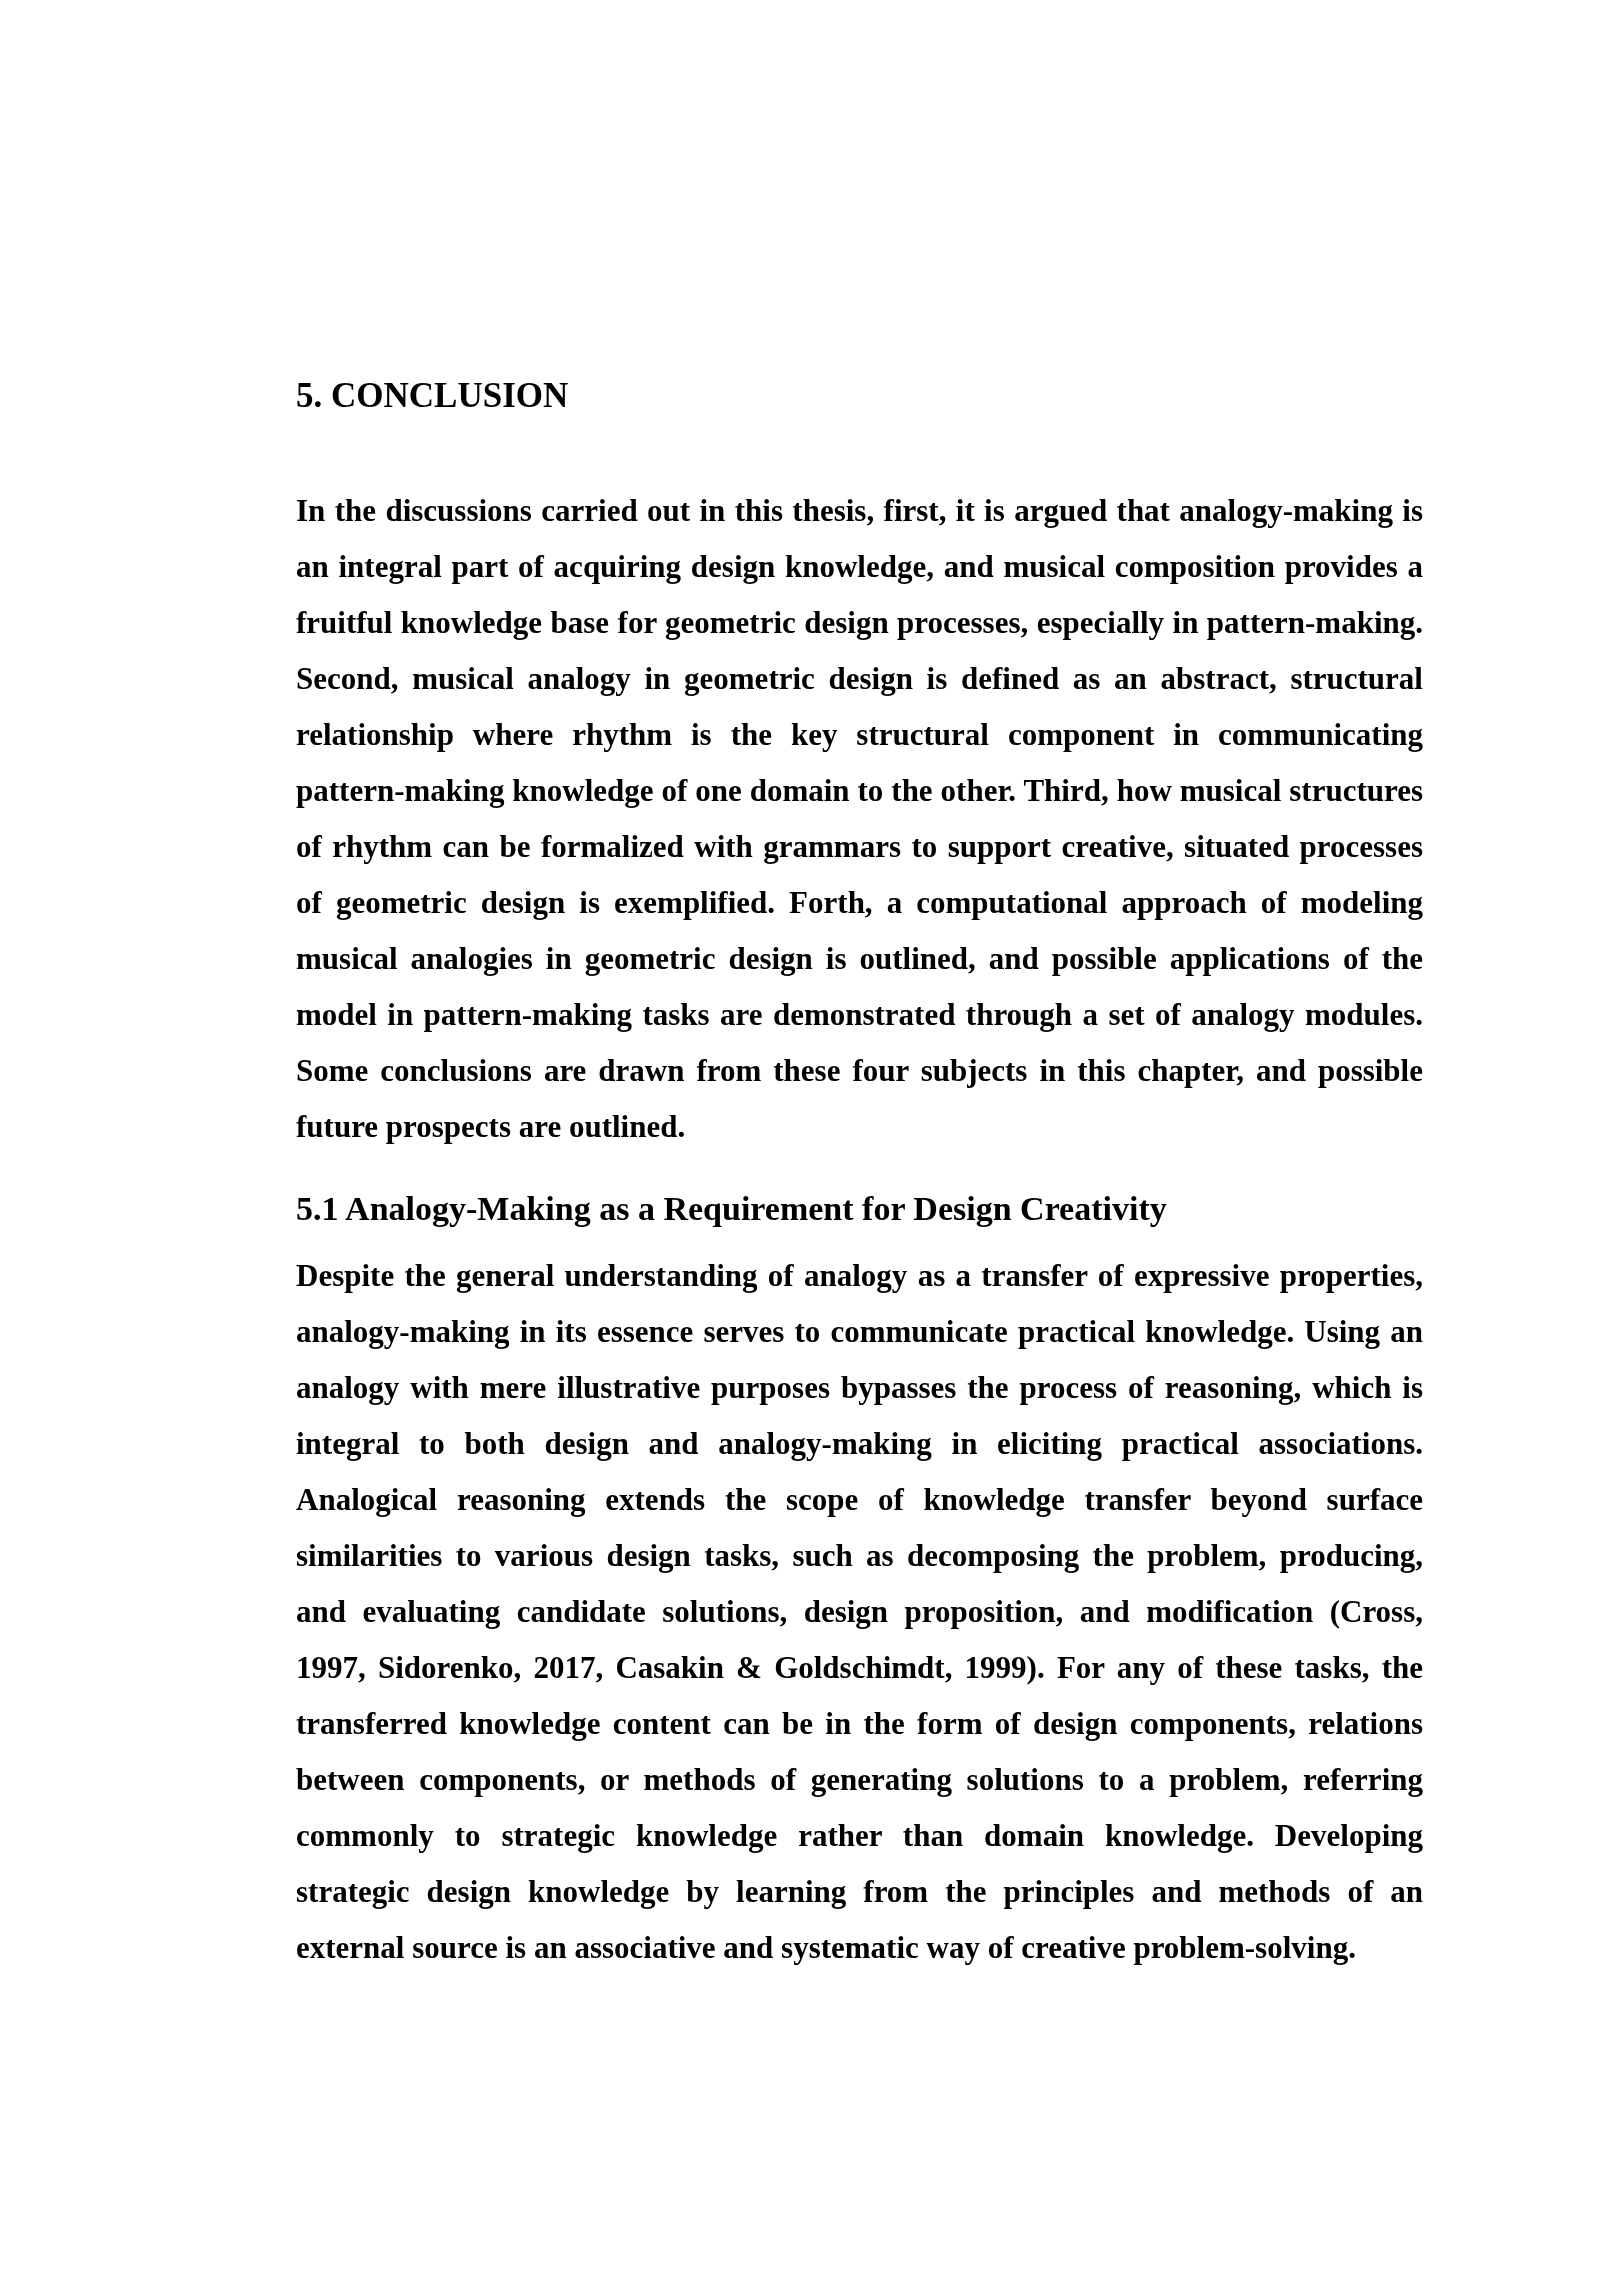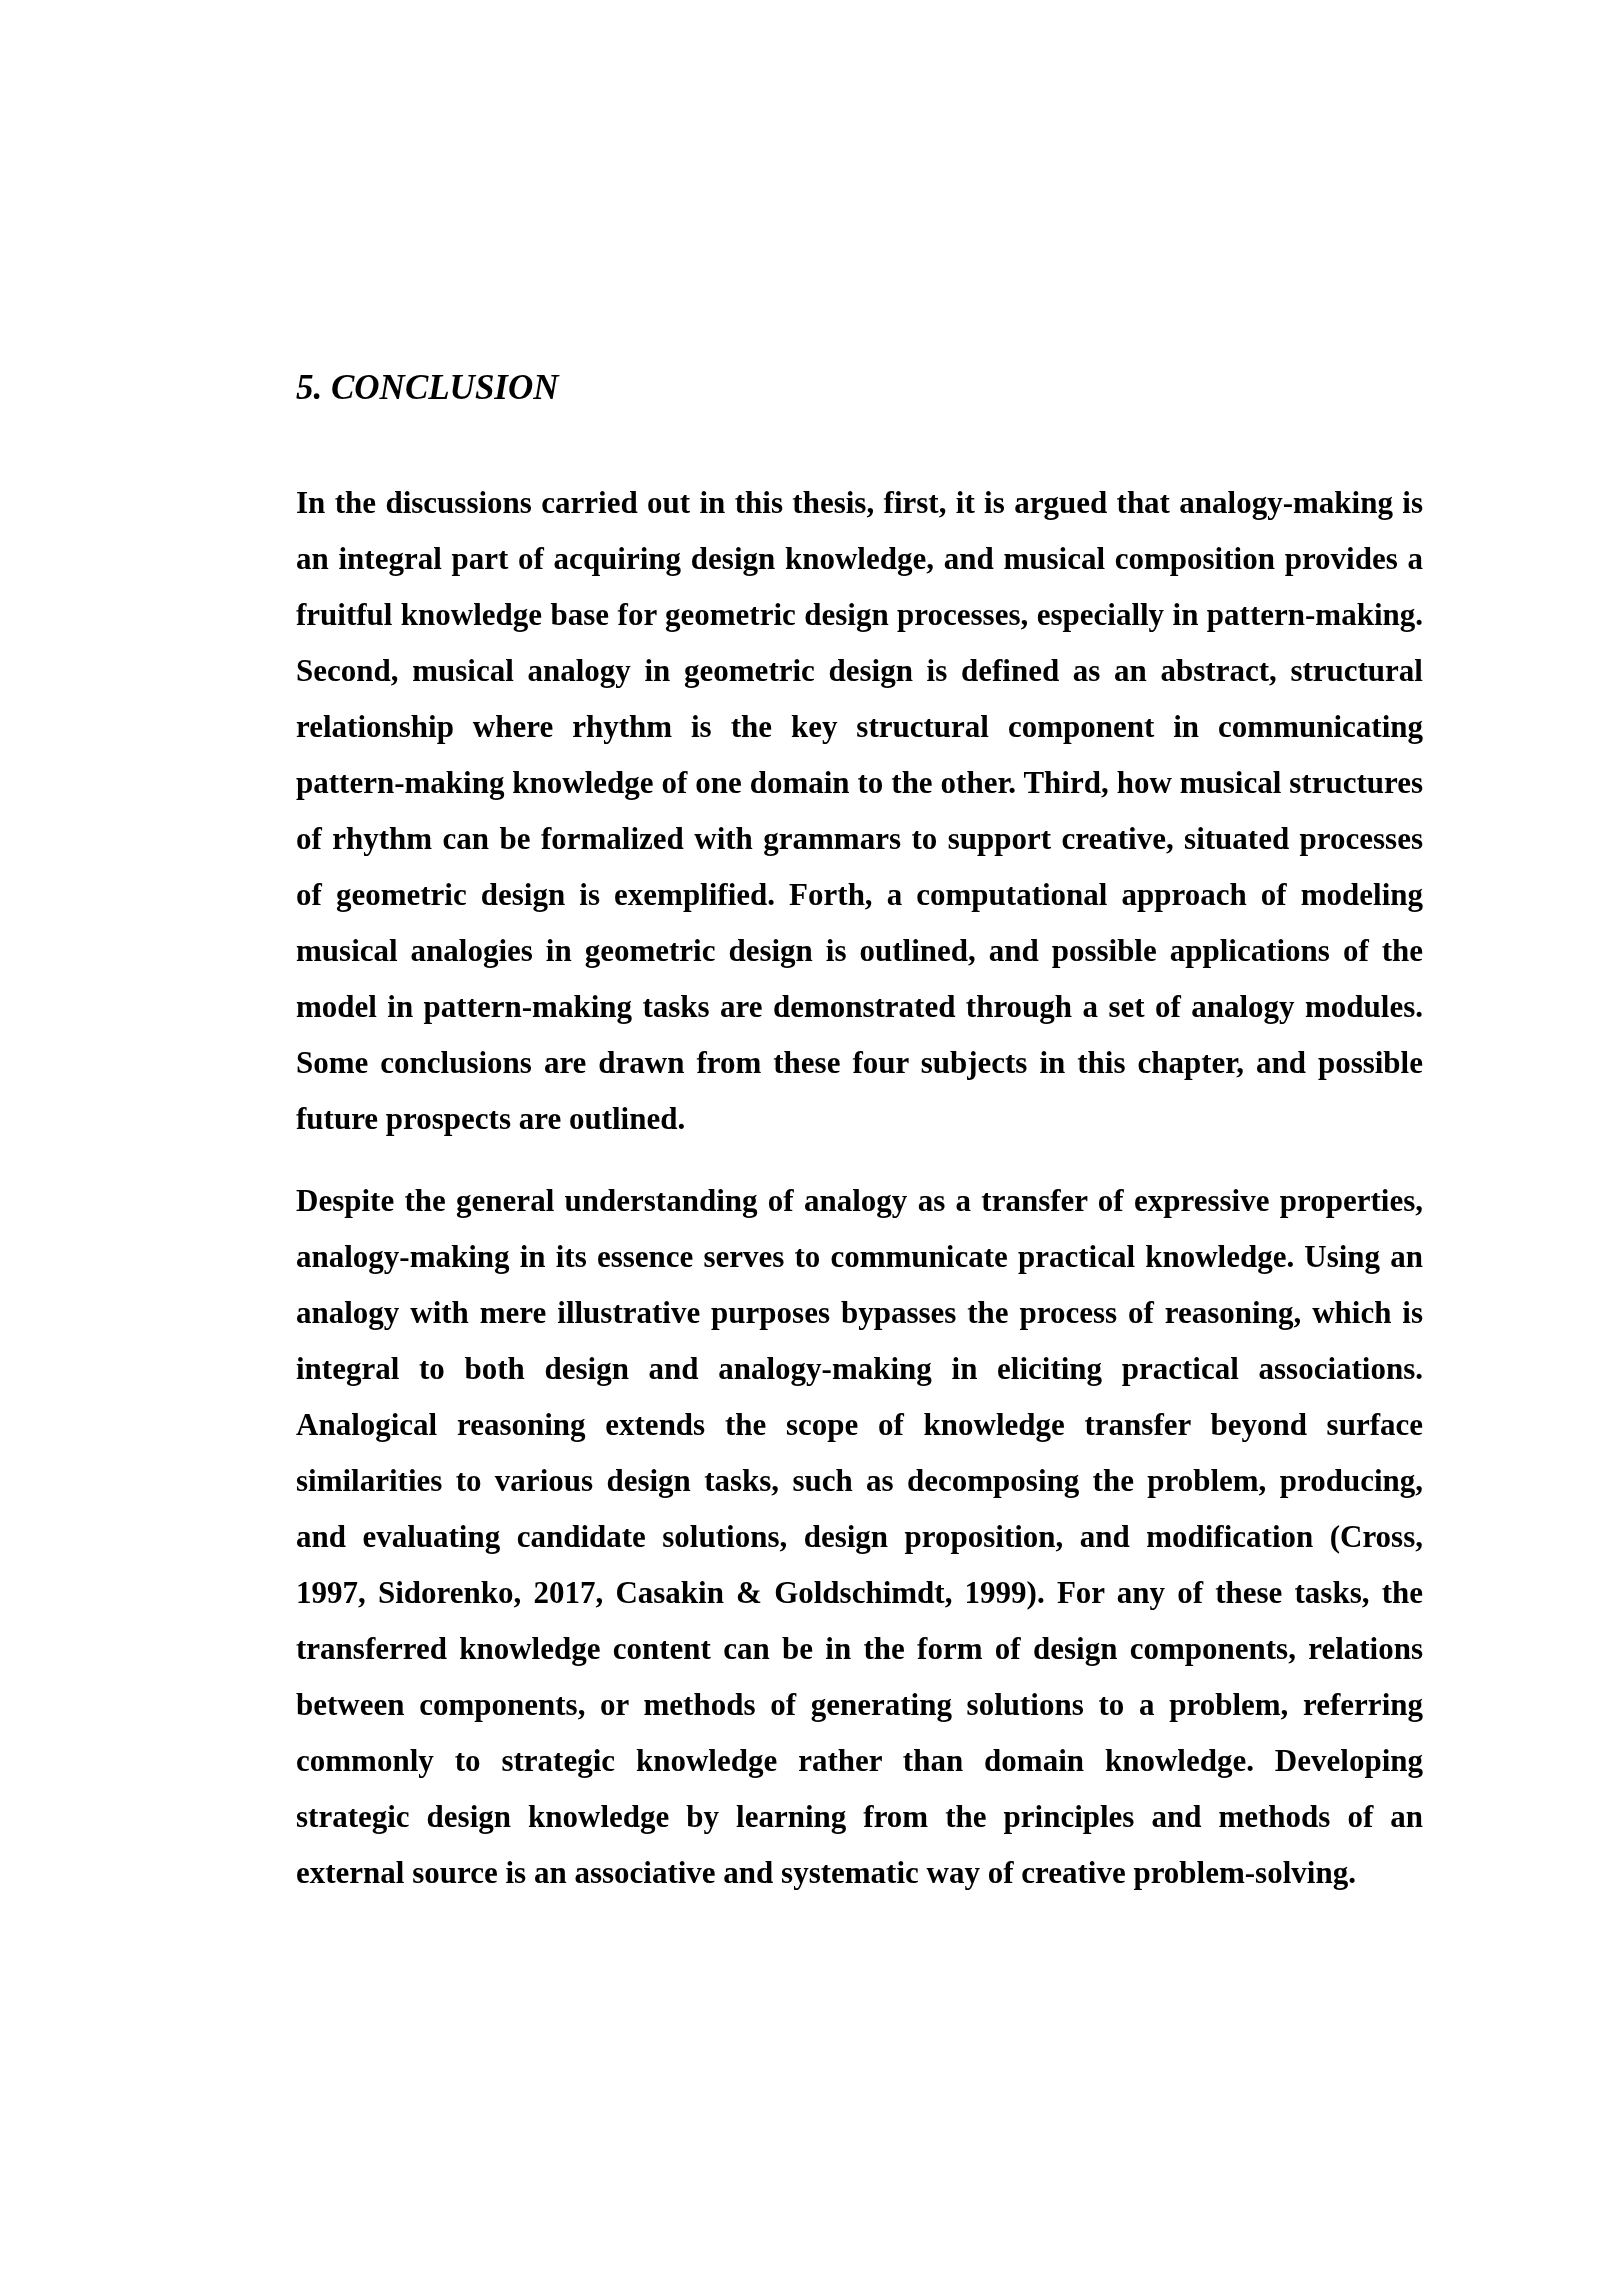--- a/index.html
+++ b/index.html
@@ -18,27 +18,26 @@
     overflow: hidden;
   }
   .content {
     position: absolute;
     left: 296px;
     top: 0;
     width: 1127px;
     padding-top: 367px;
   }
   .chapter-heading {
-    margin: 2px 0 69px 0;
+    margin: 10px 0 69px 0;
     font-size: 35px;
     line-height: 37px;
     font-weight: 700;
     text-align: left;
     white-space: pre;
-    font-style: italic;
   }
   .body-paragraph {
     margin: 0 0 25.5px 0;
     font-size: 31px;
     line-height: 56px;
     text-align: justify;
     text-align-last: left;
     font-weight: bold;
   }
   .section-heading {
@@ -60,19 +59,20 @@
 </style>
 </head>
 <body>
 
 <div class="page">
   <div class="content">
     <h1 class="chapter-heading">5. CONCLUSION</h1>
 
     <p class="body-paragraph">In the discussions carried out in this thesis, first, it is argued that analogy-making is an integral part of acquiring design knowledge, and musical composition provides a fruitful knowledge base for geometric design processes, especially in pattern-making. Second, musical analogy in geometric design is defined as an abstract, structural relationship where rhythm is the key structural component in communicating pattern-making knowledge of one domain to the other. Third, how musical structures of rhythm can be formalized with grammars to support creative, situated processes of geometric design is exemplified. Forth, a computational approach of modeling musical analogies in geometric design is outlined, and possible applications of the model in pattern-making tasks are demonstrated through a set of analogy modules. Some conclusions are drawn from these four subjects in this chapter, and possible future prospects are outlined.</p>
 
+    <h2 class="section-heading">5.1 Analogy-Making as a Requirement for Design Creativity</h2>
 
     <p class="body-paragraph">Despite the general understanding of analogy as a transfer of expressive properties, analogy-making in its essence serves to communicate practical knowledge. Using an analogy with mere illustrative purposes bypasses the process of reasoning, which is integral to both design and analogy-making in eliciting practical associations. Analogical reasoning extends the scope of knowledge transfer beyond surface similarities to various design tasks, such as decomposing the problem, producing, and evaluating candidate solutions, design proposition, and modification (Cross, 1997, Sidorenko, 2017, Casakin &amp; Goldschimdt, 1999). For any of these tasks, the transferred knowledge content can be in the form of design components, relations between components, or methods of generating solutions to a problem, referring commonly to strategic knowledge rather than domain knowledge. Developing strategic design knowledge by learning from the principles and methods of an external source is an associative and systematic way of creative problem-solving.</p>
 
   </div>
 
 </div>
 
 
 </body></html>

